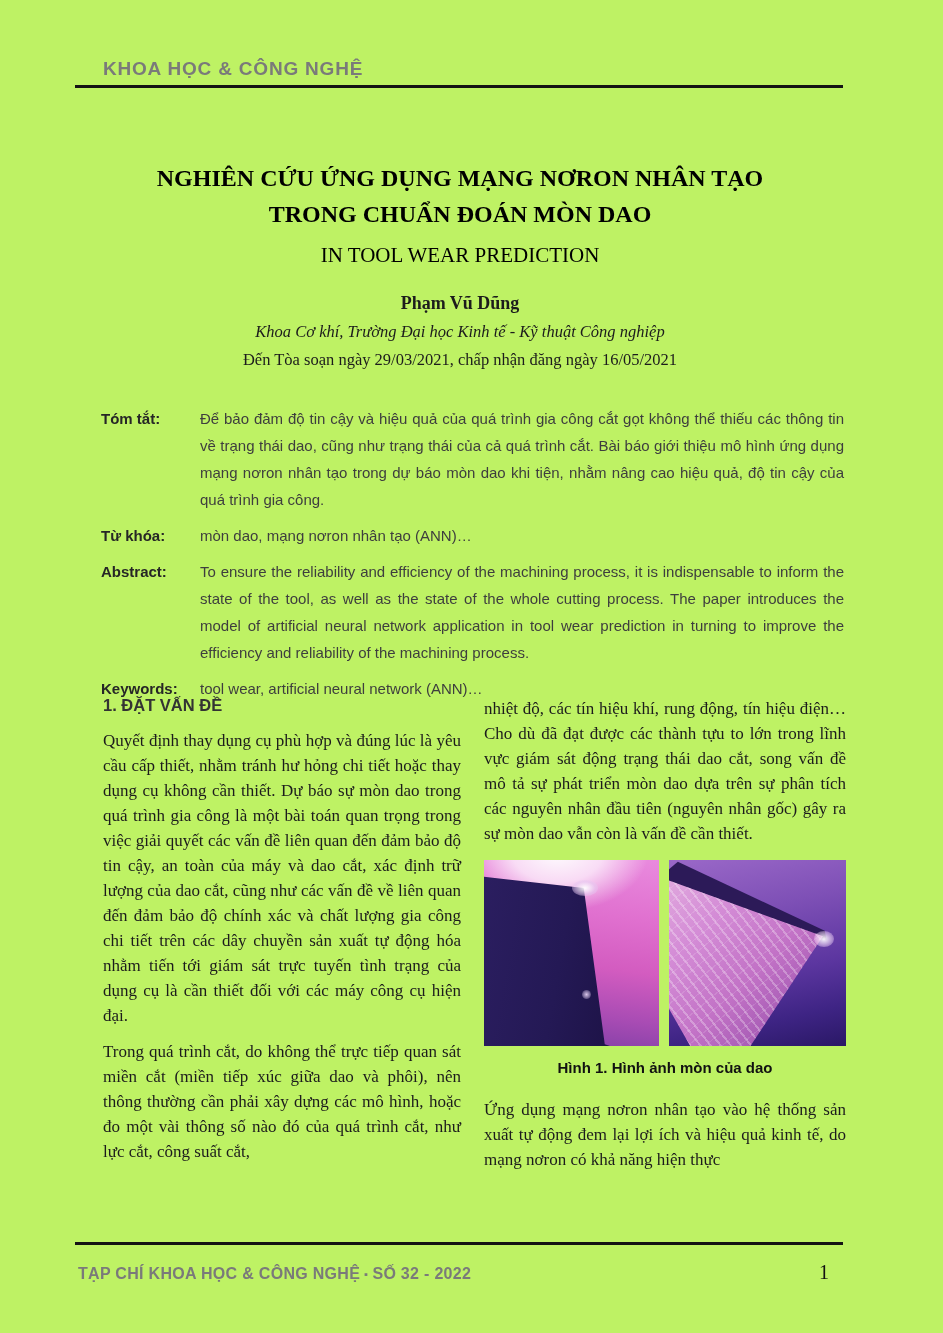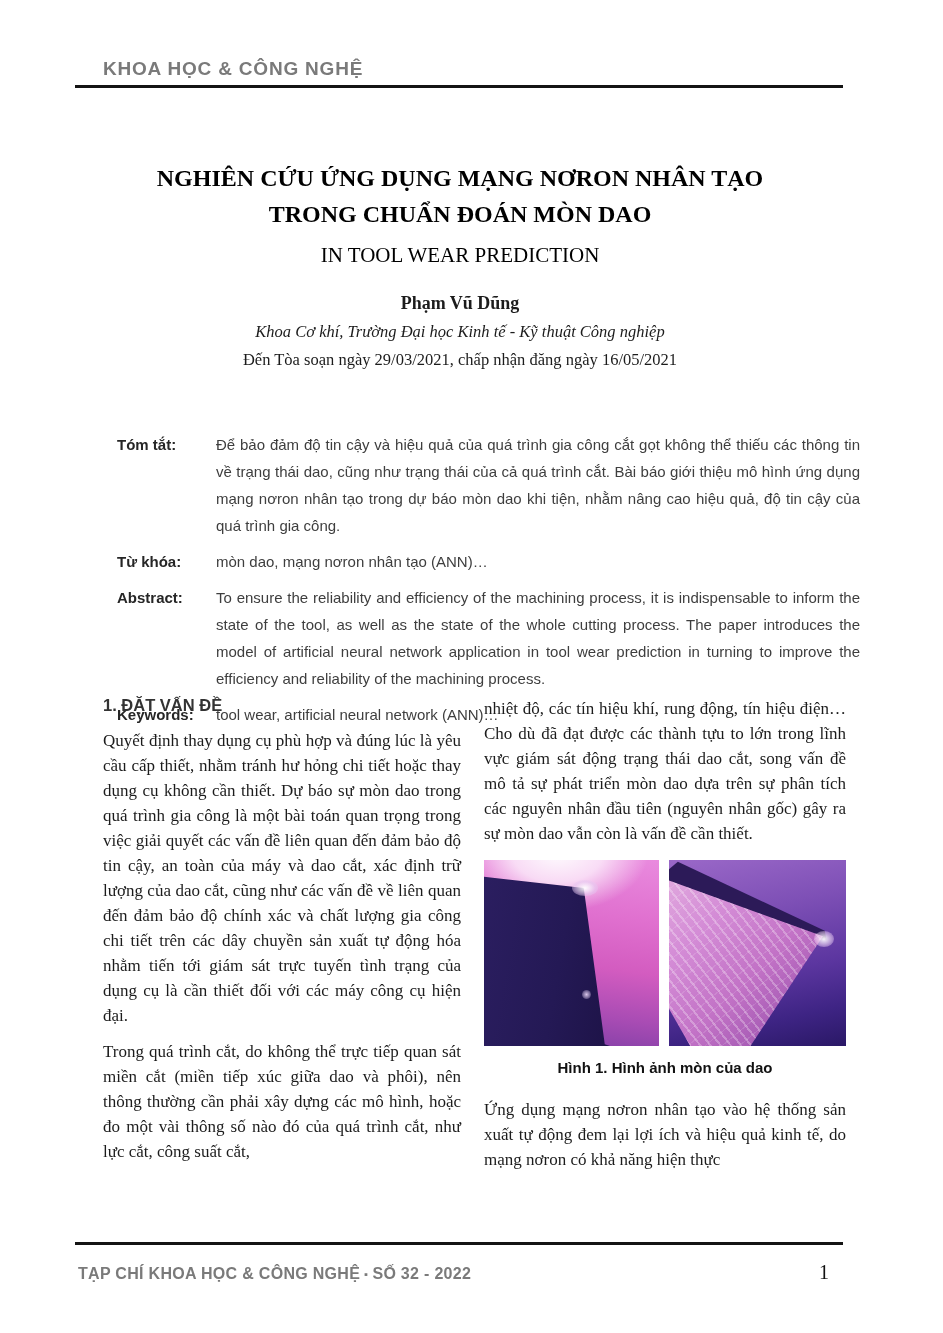--- a/index.html
+++ b/index.html
@@ -1,19 +1,19 @@
 <!DOCTYPE html>
 <html><head>
 <meta charset="utf-8">
 <style>
   * { margin:0; padding:0; box-sizing:border-box; }
   html,body { background:#e8e8e8; }
   .page {
     position:relative; width:943px; height:1333px; margin:0 auto;
-    background:#ffffff; overflow:hidden;
+    background:#bef264; overflow:hidden;
     font-family:"Liberation Serif","DejaVu Serif",serif; color:#1c1c1c;
   }
 
   
   .header {
     position:absolute; left:75px; width:768px; top:58px;
     border-bottom:3px solid #141414; padding:0 0 5px 28px;
   }
   .header .journal {
     font-family:"Liberation Sans",sans-serif; font-weight:bold;
@@ -22,21 +22,21 @@
 
   
   .title-block { position:absolute; left:75px; width:770px; top:160px; text-align:center; }
   .title-vn { font-size:24px; font-weight:bold; line-height:36px; color:#000; }
   .title-en { font-size:21px; font-weight:normal; line-height:33px; margin-top:7px; color:#000; }
   .author   { font-size:18px; font-weight:bold; margin-top:21px; }
   .affiliation { font-size:16.5px; font-style:italic; margin-top:8px; }
   .dates    { font-size:16.5px; margin-top:8px; }
 
   
-  .abstract-block { position:absolute; left:117px; width:743px; top:405px;margin-top:26px; }
+  .abstract-block { position:absolute; left:101px; width:743px; top:405px; }
   .abs-row { display:flex; margin-bottom:9px; }
   .abs-label {
     flex:0 0 99px; font-family:"Liberation Sans",sans-serif;
     font-weight:bold; font-size:15px; line-height:27px; color:#262626;
   }
   .abs-text {
     flex:1; font-family:"Liberation Sans",sans-serif;
     font-size:15px; line-height:27px; color:#3e3e3e; text-align:justify;
   }
 

